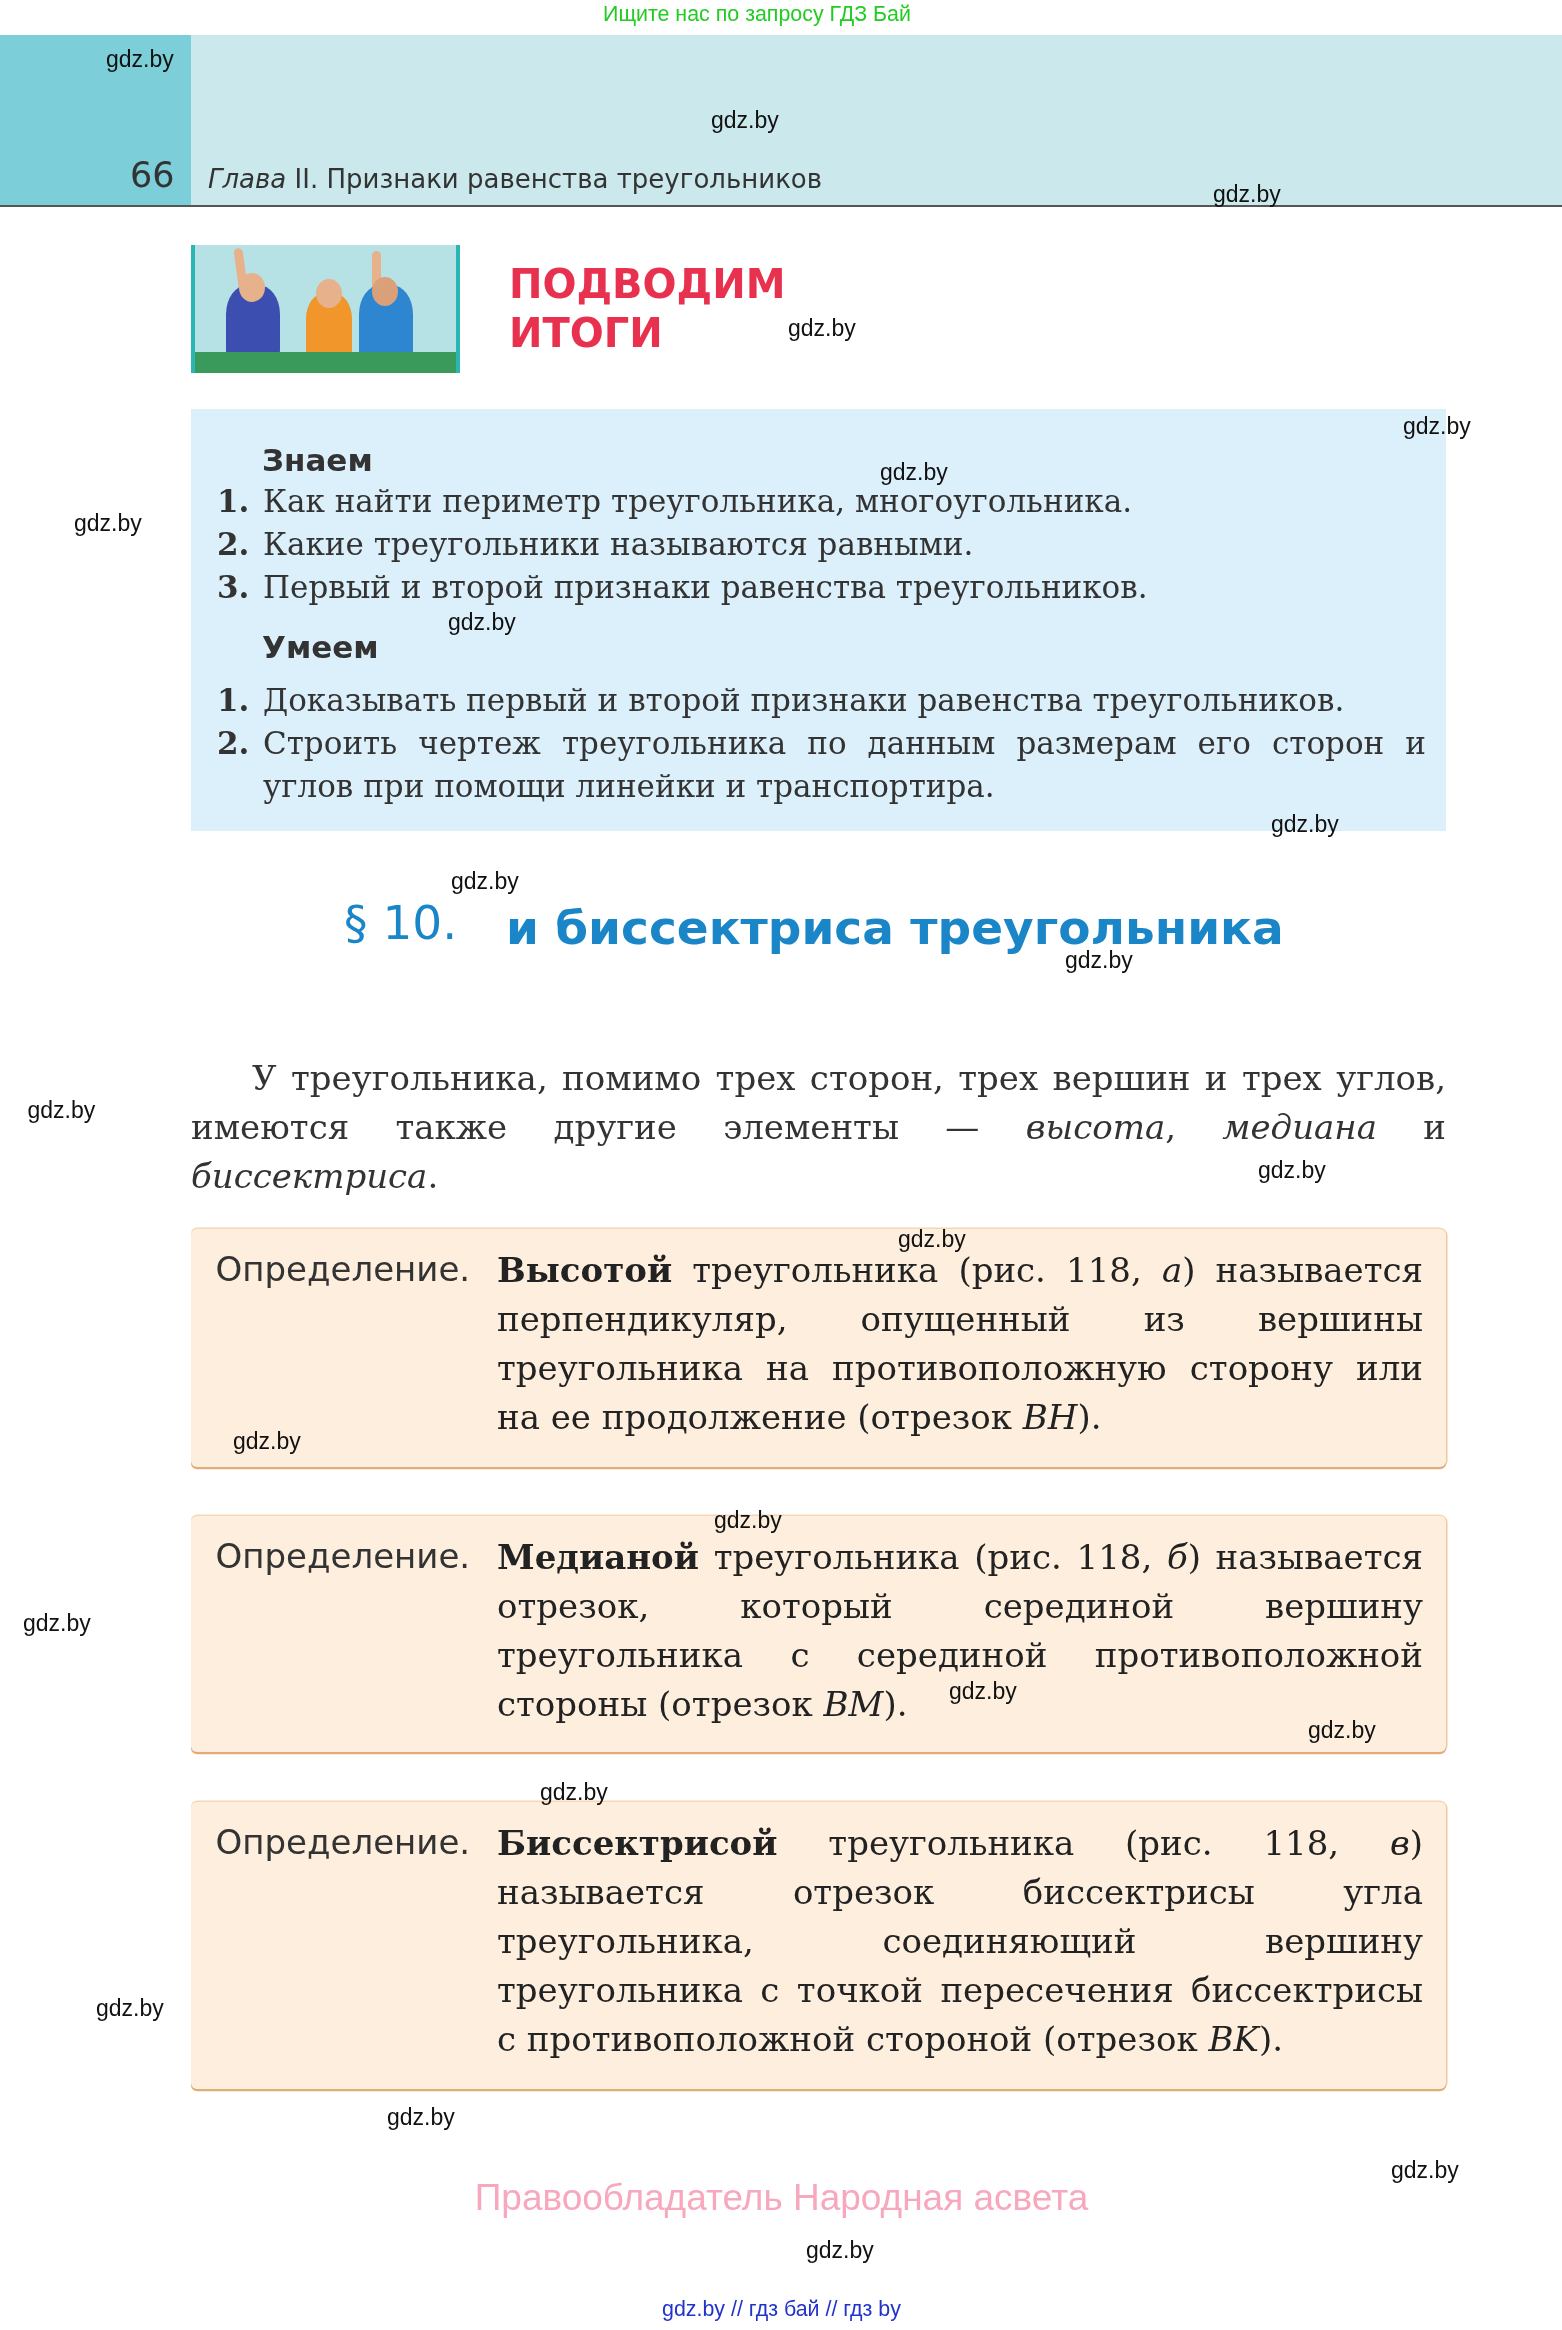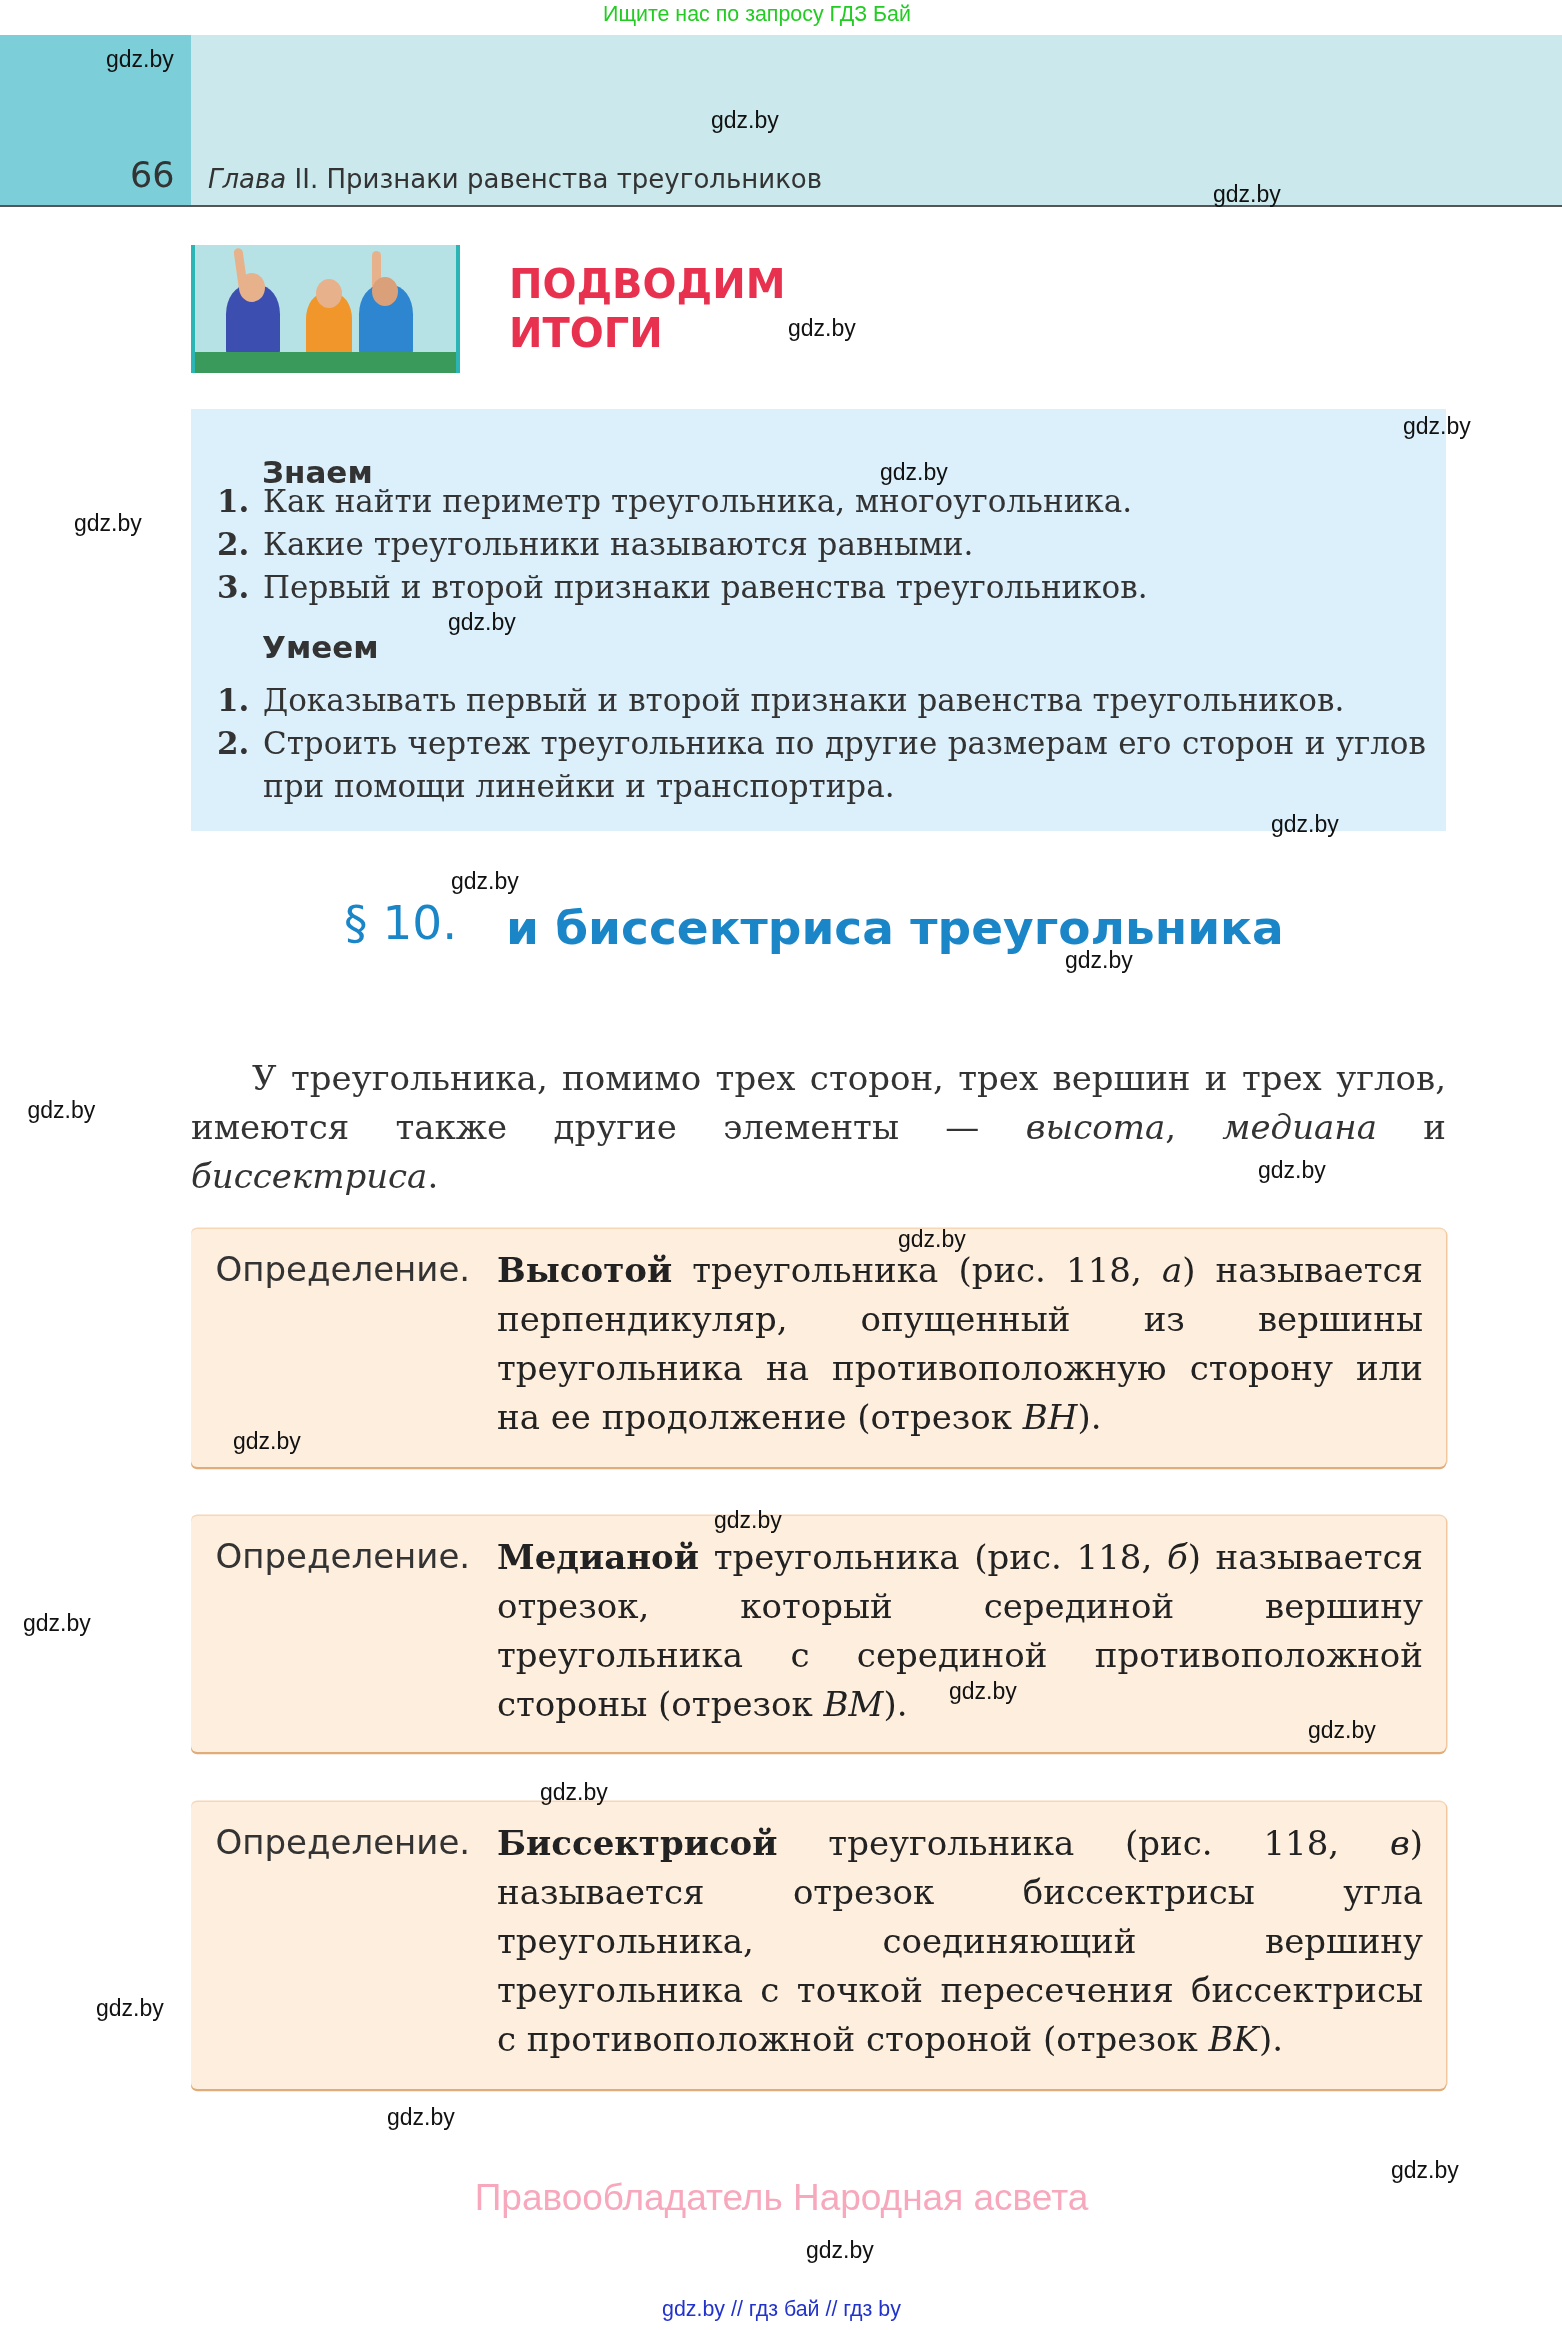--- a/index.html
+++ b/index.html
@@ -122,29 +122,29 @@
   <div class="head h2"></div>
   <div class="head h3"></div>
   <div class="desk"></div>
 </div>
 <div class="summary-title">
   <div>ПОДВОДИМ</div>
   <div>ИТОГИ</div>
 </div>
 
 <div class="know-box"></div>
-<div class="sub-h" style="left:262px;top:454px;">Знаем</div>
+<div class="sub-h" style="left:262px;top:442px;">Знаем</div>
 <div class="li" style="top:480px;"><span class="n">1.</span><span>Как найти периметр треугольника, многоугольника.</span></div>
 <div class="li" style="top:523px;"><span class="n">2.</span><span>Какие треугольники называются равными.</span></div>
 <div class="li" style="top:566px;"><span class="n">3.</span><span>Первый и второй признаки равенства треугольников.</span></div>
 <div class="sub-h" style="left:262px;top:629px;">Умеем</div>
 <div class="li" style="top:679px;"><span class="n">1.</span><span>Доказывать первый и второй признаки равенства треугольников.</span></div>
 <div class="li" style="top:722px;display:flex;">
     <span class="n" style="flex:0 0 46px;">2.</span>
-    <span style="flex:1;text-align:justify;">Строить чертеж треугольника по другие размерам его сторон и углов при помощи линейки и транспортира.</span>
+    <span style="flex:1;text-align:justify;">Строить чертеж треугольника по данным размерам его сторон и углов при помощи линейки и транспортира.</span>
   </div>
 
 <div class="sec-num">§ 10.</div>
 <div class="sec-title">
   <div>и биссектриса треугольника</div>
 </div>
 
 <div class="intro"><span class="ind"></span><span>У треугольника, помимо трех сторон, трех вершин и трех углов, имеются также другие элементы — </span><i>высота</i><span>, </span><i>медиана</i><span> и </span><i>биссектриса</i><span>.</span></div>
 
 <div class="def-box" style="top:1229px;height:238px;">

